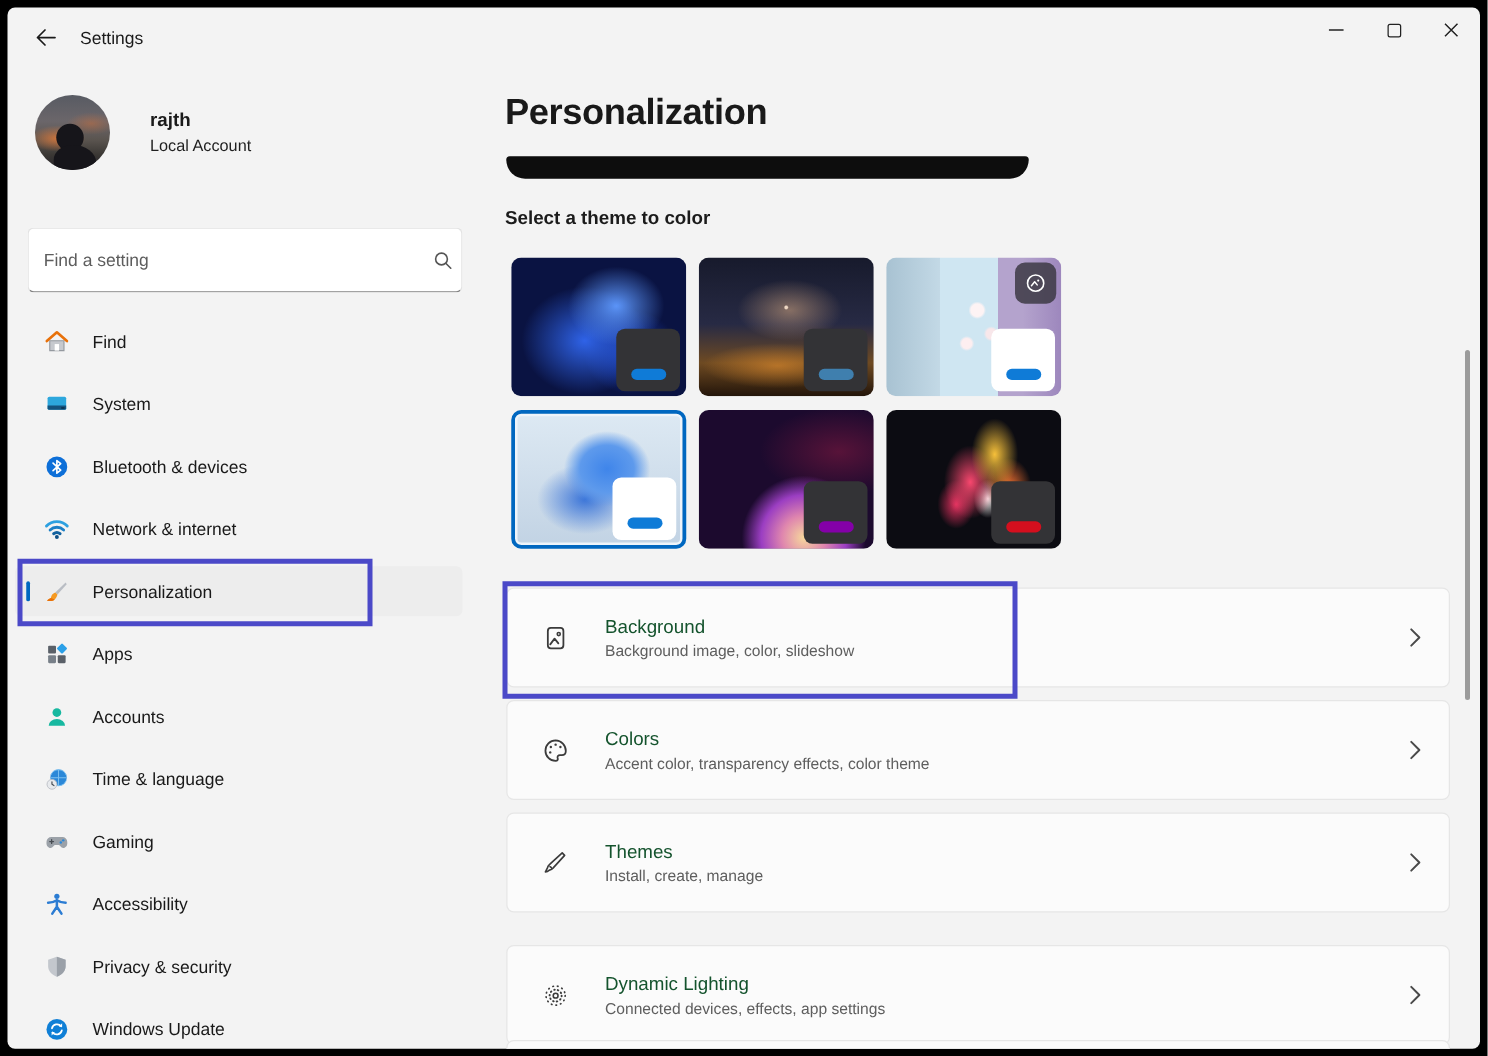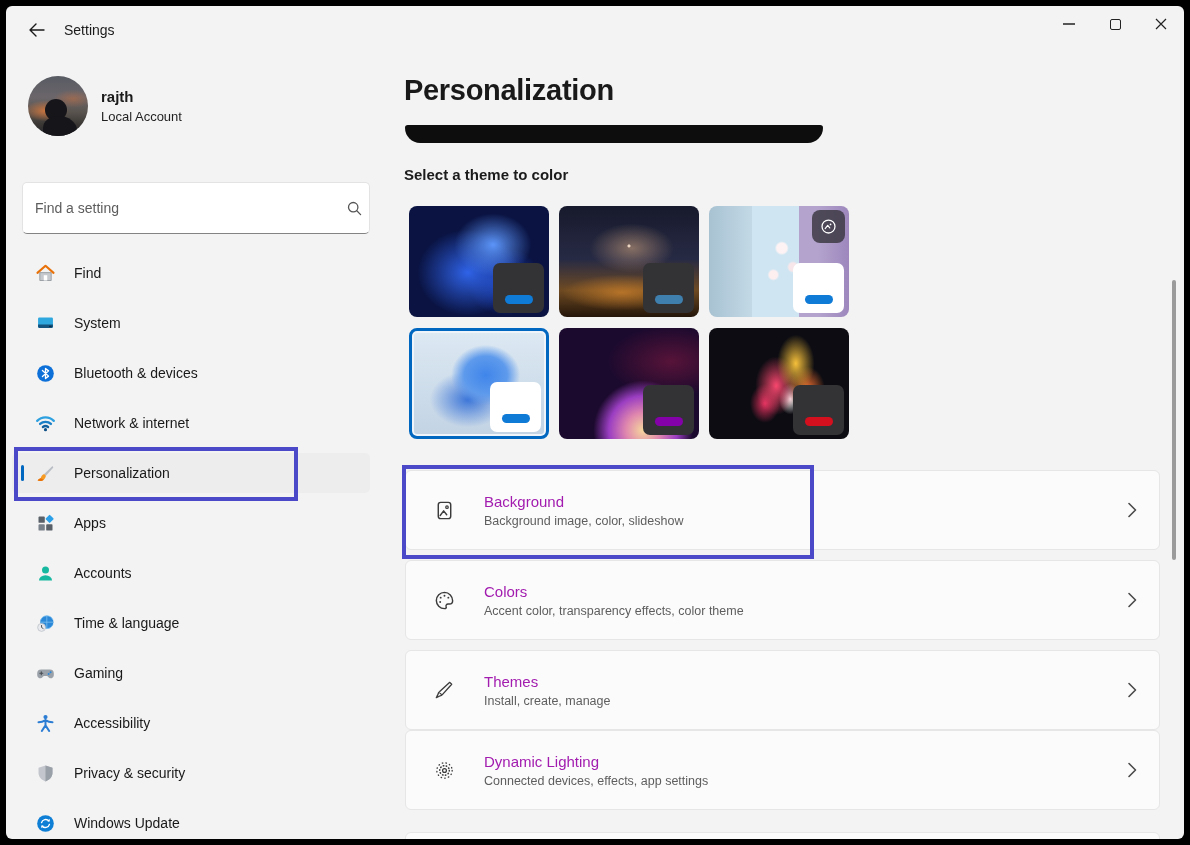--- a/index.html
+++ b/index.html
@@ -9,21 +9,21 @@
 
   
   .titlebar { position:absolute; left:0; top:0; right:0; height:48px; }
   .back-btn { position:absolute; left:12px; top:8px; width:36px; height:32px; border-radius:5px; display:flex; align-items:center; justify-content:center; cursor:pointer; }
   .app-title { position:absolute; left:58px; top:16px; font-size:14px; color:#1a1a1a; }
   .win-controls { position:absolute; right:0; top:0; display:flex; }
   .win-btn { width:46px; height:36px; display:flex; align-items:center; justify-content:center; cursor:pointer; }
   .max-box { width:11px; height:11px; border:1.2px solid #222; border-radius:2px; }
 
   
-  .user-card { position:absolute; left:22px; top:70px; display:flex; align-items:center; gap:13px; }
+  .user-card { position:absolute; left:22px; top:70px; display:flex; align-items:center; gap:32px; }
   .avatar { width:60px; height:60px; border-radius:50%; overflow:hidden; position:relative;
     background:
       radial-gradient(ellipse 30px 14px at 30% 58%, rgba(224,122,58,.85), rgba(224,122,58,0) 75%),
       radial-gradient(ellipse 26px 12px at 75% 38%, rgba(200,110,60,.5), rgba(200,110,60,0) 75%),
       linear-gradient(180deg,#585b63 0%,#6b666a 35%,#5a544f 60%,#3a3734 80%,#26242a 100%); }
   .avatar::after { content:""; position:absolute; left:50%; top:38%; width:22px; height:22px; margin-left:-13px; border-radius:50%; background:#16151a; }
   .avatar::before { content:""; position:absolute; left:50%; bottom:-6px; width:34px; height:26px; margin-left:-15px; border-radius:45% 55% 0 0; background:#16151a; z-index:1; }
   .user-name { font-size:15px; font-weight:700; color:#1a1a1a; }
   .user-type { font-size:13px; color:#1f1f1f; margin-top:4px; }
 
@@ -82,21 +82,21 @@
     radial-gradient(ellipse 30px 42px at 48% 52%, #f8476e 0%, rgba(248,71,110,0) 70%),
     radial-gradient(ellipse 24px 30px at 70% 55%, #f07030 0%, rgba(240,112,48,0) 75%),
     radial-gradient(ellipse 20px 26px at 40% 68%, #e0305e 0%, rgba(224,48,94,0) 75%),
     radial-gradient(ellipse 16px 22px at 58% 64%, #f4f0ee 0%, rgba(244,240,238,0) 70%),
     #0c0c12; }
 
   .rows { position:absolute; left:399px; top:464px; width:755px; }
   .setting-row { position:absolute; left:0; width:755px; height:80px; background:#fbfbfb; border:1px solid #e6e6e6; border-radius:6px; display:flex; align-items:center; cursor:pointer; }
   .row-ico { width:24px; height:24px; margin-left:26px; display:flex; align-items:center; justify-content:center; }
   .row-text { margin-left:28px; display:flex; flex-direction:column; gap:4px; }
-  .row-title { font-size:15px; color:#a21caf; }
+  .row-title { font-size:15px; color:#14532d; }
   .row-sub { font-size:12.5px; color:#5e5e5e; }
   .row-chevron { position:absolute; right:22px; top:50%; margin-top:-8px; }
   .partial-row { position:absolute; left:399px; top:826px; width:755px; height:30px; background:#fbfbfb; border:1px solid #e6e6e6; border-radius:6px; }
 
   .scroll-thumb { position:absolute; right:8px; top:274px; width:4px; height:280px; border-radius:2px; background:#9b9b9b; }
 
   .annotation { position:absolute; border:4px solid var(--annotation); pointer-events:none; }
   .anno-sidebar { left:8px; top:441px; width:284px; height:54px; }
   .anno-background { left:396px; top:459px; width:412px; height:94px; }
 
@@ -385,21 +385,21 @@
       <span class="row-text">
         <span class="row-title">Themes</span>
         <span class="row-sub">Install, create, manage</span>
       </span>
       <span class="row-chevron">
           <svg width="10" height="16" viewBox="0 0 10 16">
             <path d="M2 1.5 L8.5 8 L2 14.5" fill="none" stroke="#4a4a4a" stroke-width="1.6" stroke-linecap="round" stroke-linejoin="round"></path>
           </svg>
         </span>
     </div>
-    <div class="setting-row" style="top:260px">
+    <div class="setting-row" style="top:286px">
       <span class="row-ico">
         <svg width="23" height="23" viewBox="0 0 24 24">
             <circle cx="12" cy="12" r="2" fill="none" stroke="#3b3b3b" stroke-width="1.3"></circle>
             <circle cx="12" cy="12" r="5" fill="none" stroke="#3b3b3b" stroke-width="1.6" stroke-dasharray="0.5 2.6" stroke-linecap="round"></circle>
             <circle cx="12" cy="12" r="8" fill="none" stroke="#3b3b3b" stroke-width="1.4" stroke-dasharray="0.5 3.4" stroke-linecap="round"></circle>
           </svg>
       </span>
       <span class="row-text">
         <span class="row-title">Dynamic Lighting</span>
         <span class="row-sub">Connected devices, effects, app settings</span>

